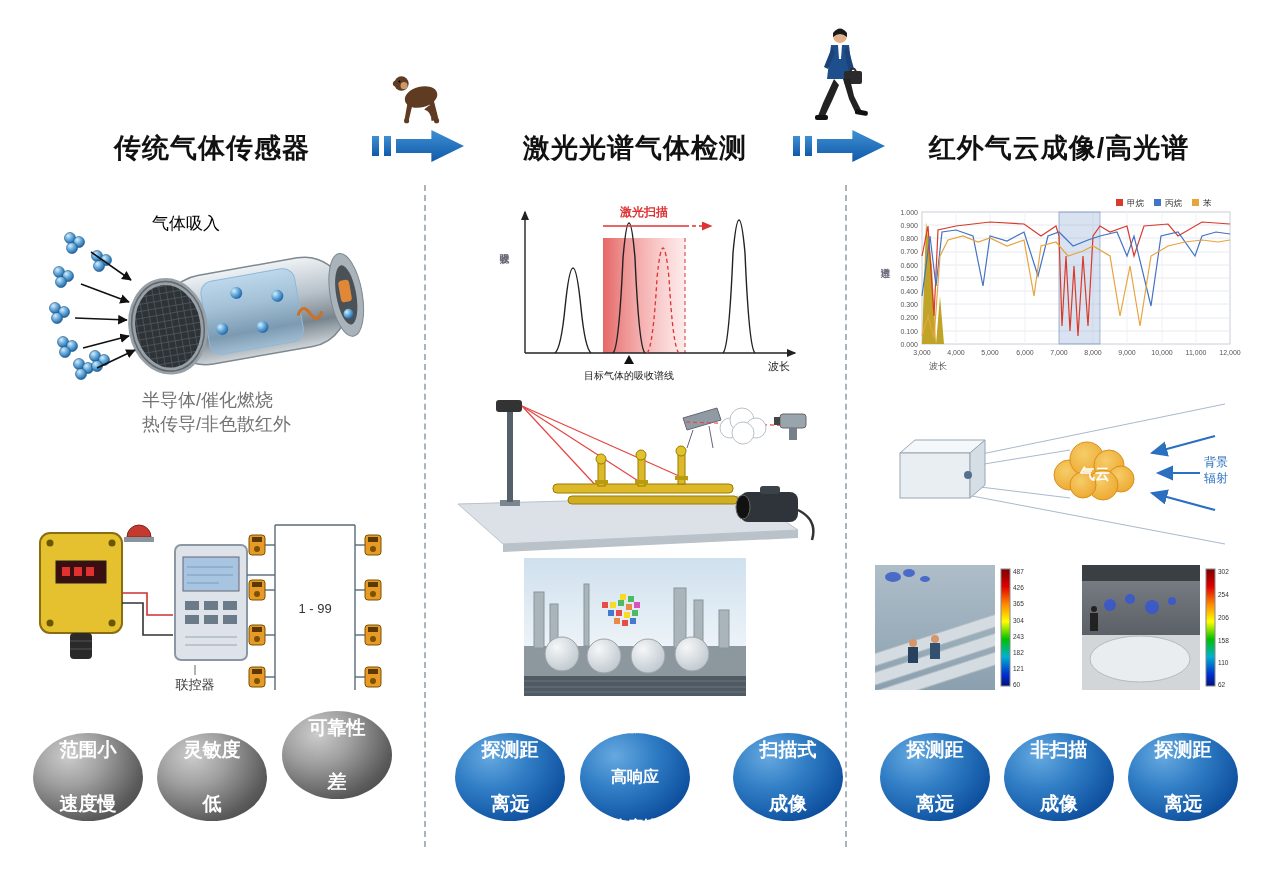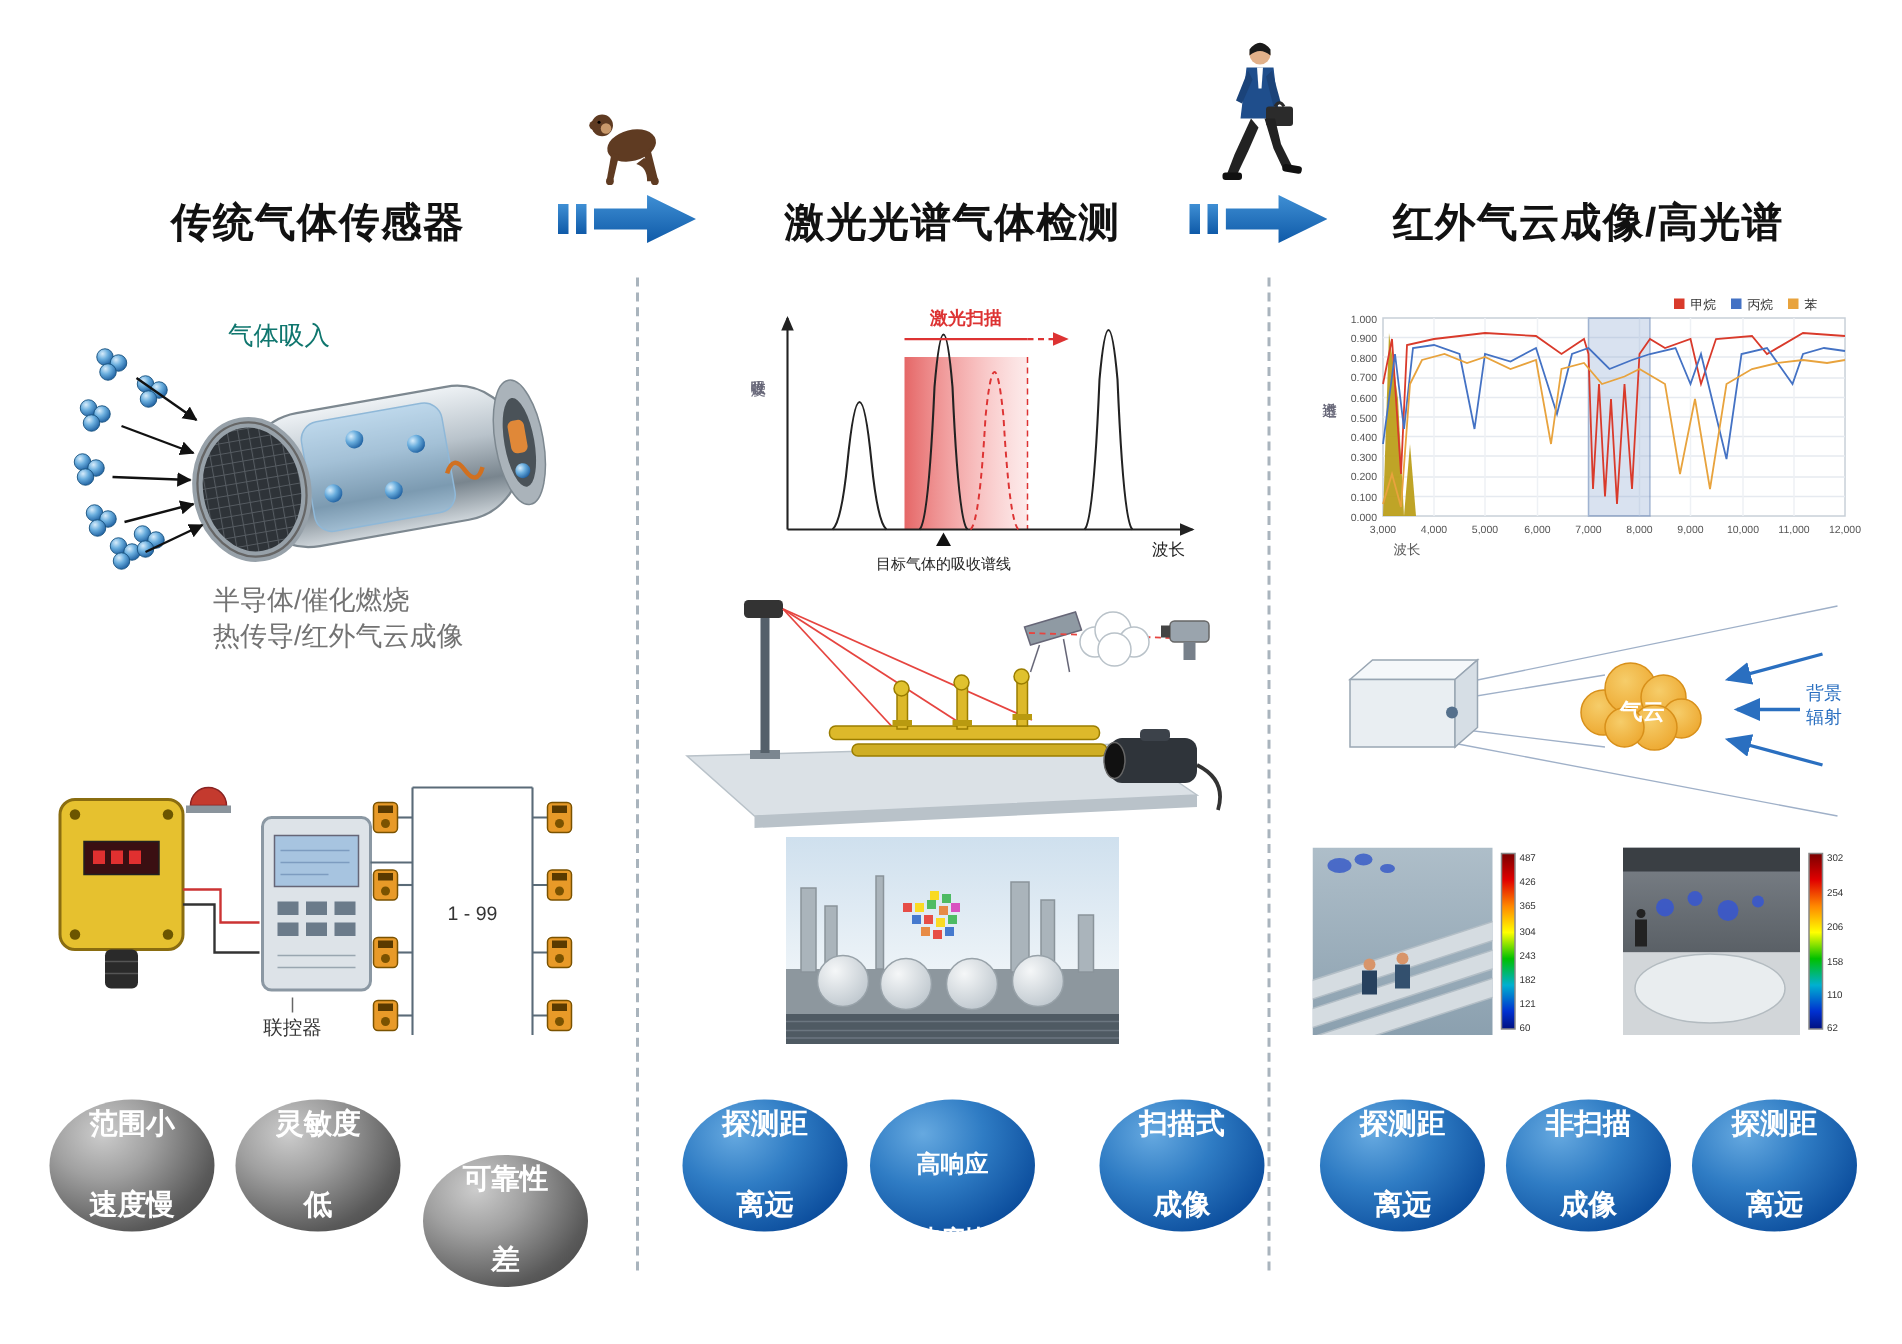--- a/index.html
+++ b/index.html
@@ -5,21 +5,21 @@
   html,body{margin:0;padding:0;background:#fff;}
   .page{position:relative;width:1268px;height:896px;background:#fff;overflow:hidden;
         font-family:"Liberation Sans","DejaVu Sans",sans-serif;color:#1a1a1a;}
   .abs{position:absolute;}
   .divider{position:absolute;top:185px;height:662px;width:0;border-left:2px dashed #a9b4bd;}
   .col-title{position:absolute;font-size:27px;font-weight:bold;text-align:center;letter-spacing:1px;color:#111;}
   .block-arrow{position:absolute;display:flex;align-items:center;gap:5px;height:32px;}
   .block-arrow .bar{width:7px;height:20px;background:linear-gradient(#3f8fd4,#0f5aa8);}
   .block-arrow .head{width:68px;height:32px;background:linear-gradient(#3f8fd4,#0f5aa8);
       clip-path:polygon(0 28%,52% 28%,52% 0,100% 50%,52% 100%,52% 72%,0 72%);}
-  .small-label{position:absolute;font-size:17px;color:#0f766e;}
+  .small-label{position:absolute;font-size:17px;color:#000000;}
   .tech-text{position:absolute;font-size:18px;line-height:1.35;color:#737373;}
   .badge{position:absolute;width:110px;height:88px;border-radius:50%;display:flex;flex-direction:column;
          align-items:center;justify-content:center;color:#fff;font-weight:bold;font-size:19px;
          line-height:1.18;text-align:center;gap:32px;}
   .badge.gray{background:radial-gradient(ellipse at 32% 26%,#cccccc 0%,#a0a0a0 32%,#5a5a5a 72%,#3c3c3c 100%);}
   .badge.blue{background:radial-gradient(ellipse at 32% 26%,#66a9e0 0%,#2f7cc4 38%,#0d4f9e 78%,#0a3f85 100%);font-family:Liberation Serif, serif;}
   .badge.small{font-size:16px;}
   .v-label{position:absolute;writing-mode:vertical-rl;text-orientation:upright;font-size:10px;color:#667;}
   svg text{font-family:"Liberation Sans","DejaVu Sans",sans-serif;}
 </style>
@@ -134,21 +134,21 @@
       <line x1="46" y1="24" x2="86" y2="52" marker-end="url(#arrB)"></line>
       <line x1="36" y1="56" x2="84" y2="74" marker-end="url(#arrB)"></line>
       <line x1="30" y1="90" x2="82" y2="92" marker-end="url(#arrB)"></line>
       <line x1="38" y1="120" x2="84" y2="108" marker-end="url(#arrB)"></line>
       <line x1="52" y1="140" x2="90" y2="122" marker-end="url(#arrB)"></line>
     </g>
   </svg>
 
   <div class="tech-text" style="left:142px;top:388px">
     <div>半导体/催化燃烧</div>
-    <div>热传导/红外气云成像</div>
+    <div>热传导/非色散红外</div>
   </div>
 
   <svg class="abs" style="left:25px;top:505px" width="390" height="205" viewBox="0 0 390 205">
     <defs>
       <g id="det">
         <rect x="-8" y="-10" width="16" height="20" rx="3" fill="#e89a28" stroke="#7a5200"></rect>
         <rect x="-5" y="-8" width="10" height="5" fill="#5a3a00"></rect>
         <circle cx="0" cy="4" r="3" fill="#7a5200"></circle>
       </g>
     </defs>
@@ -224,21 +224,21 @@
   </svg>
 
   <div class="badge gray" style="left:33px;top:733px">
     <div>范围小</div>
     <div>速度慢</div>
   </div>
   <div class="badge gray" style="left:157px;top:733px">
     <div>灵敏度</div>
     <div>低</div>
   </div>
-  <div class="badge gray" style="left:282px;top:770px">
+  <div class="badge gray" style="left:282px;top:711px">
     <div>可靠性</div>
     <div>差</div>
   </div>
 
   <div class="abs" style="left:495px;top:198px;width:310px;height:192px">
     <div class="v-label" style="left:2px;top:48px">吸收强度</div>
     <svg width="310" height="192" viewBox="0 0 310 192">
       <defs>
         <linearGradient id="bandGrad" x1="0" y1="0" x2="1" y2="0">
           <stop offset="0%" stop-color="rgba(222,60,60,0.78)"></stop>

